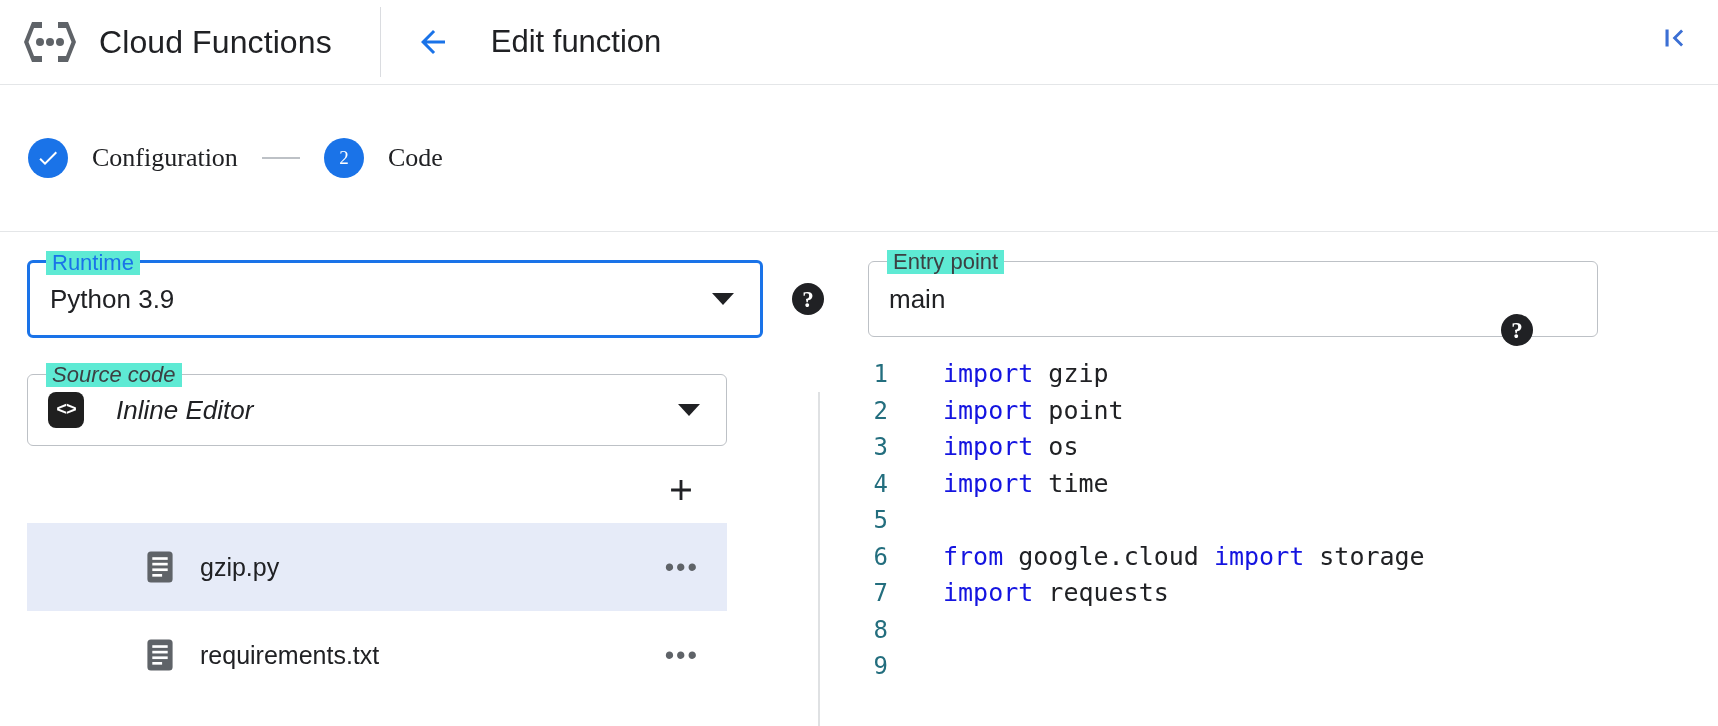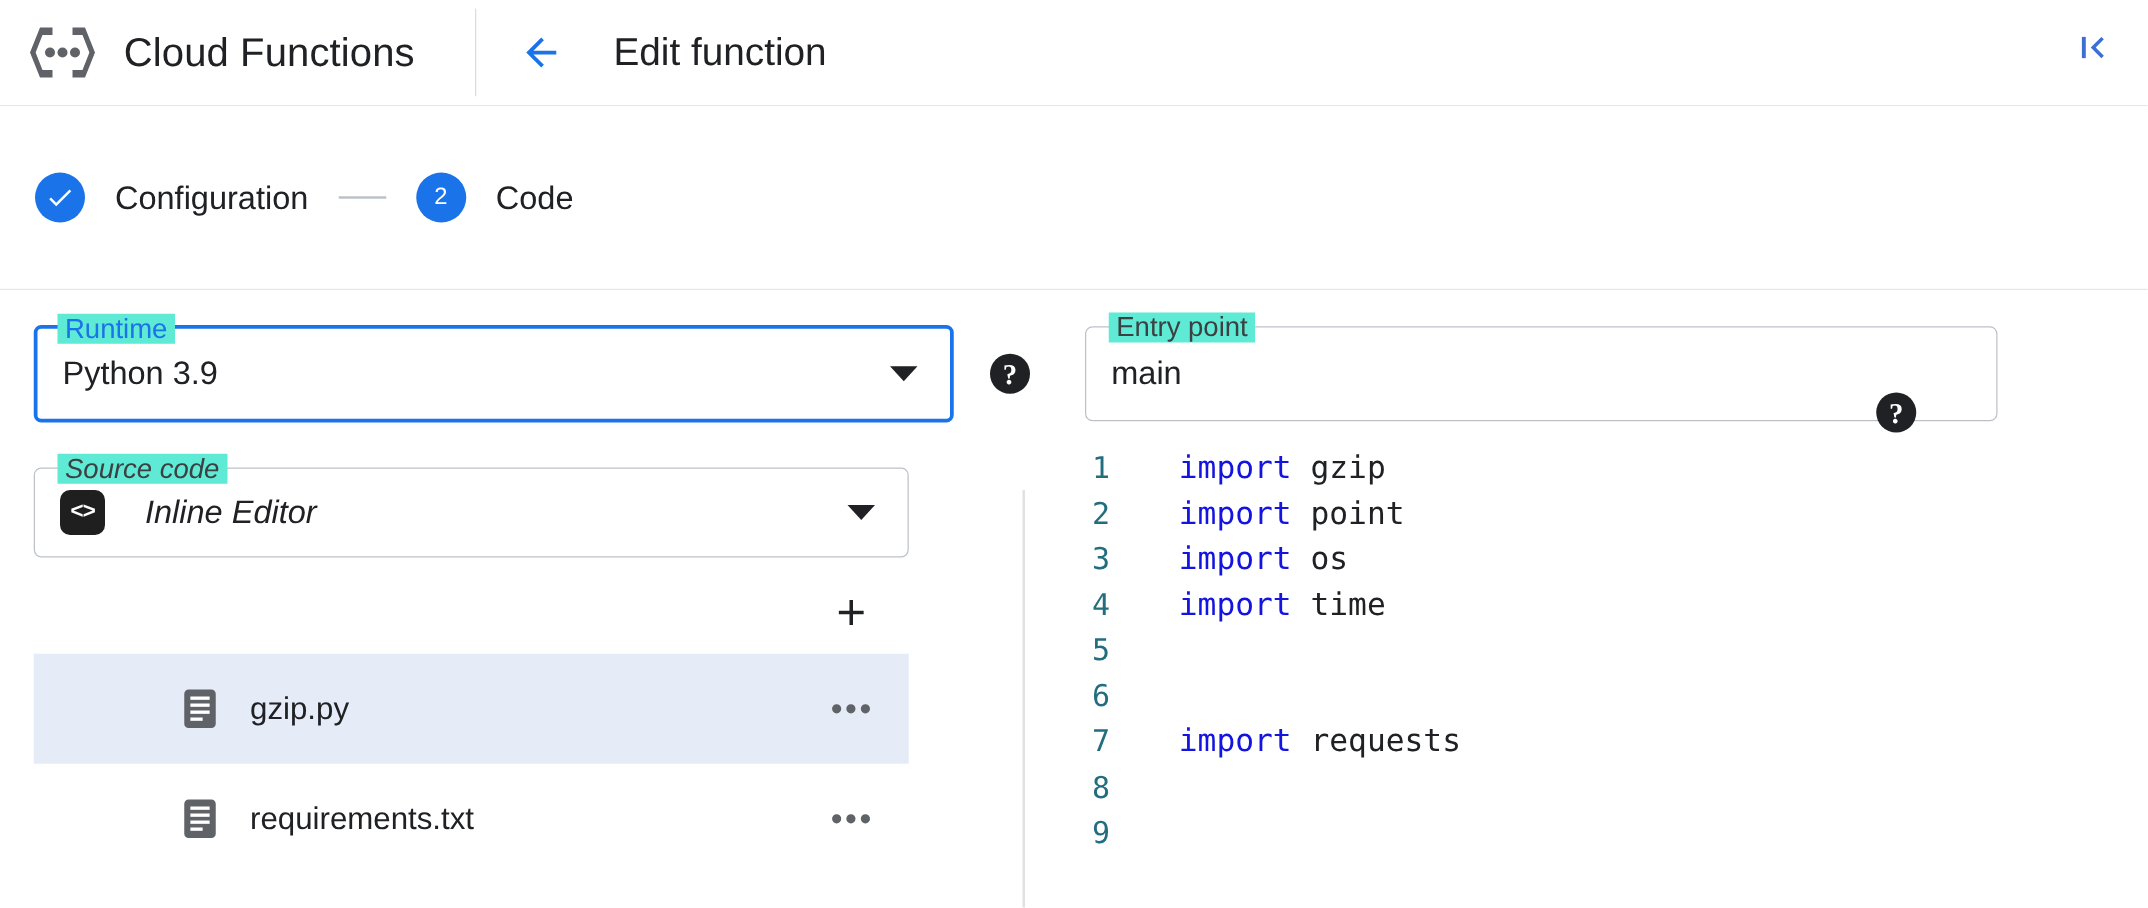--- a/index.html
+++ b/index.html
@@ -94,20 +94,21 @@
     position: absolute;
     left: 0; top: 85px;
     width: 1718px;
     height: 147px;
     border-bottom: 1px solid #e4e6e8;
     box-sizing: border-box;
     display: flex;
     align-items: center;
     padding-left: 28px;
     background: #ffffff;
+    font-family: Liberation Serif, serif;
   }
   .step {
     display: flex;
     align-items: center;
     cursor: pointer;
   }
   .step-circle {
     width: 40px;
     height: 40px;
     border-radius: 50%;
@@ -472,20 +473,21 @@
         <div class="code-line">
           <span class="ln">4</span>
           <span class="code-text"><span class="kw">import</span><span> time</span></span>
         </div>
         <div class="code-line">
           <span class="ln">5</span>
           <span class="code-text"></span>
         </div>
         <div class="code-line">
           <span class="ln">6</span>
+          <span class="code-text"><span class="kw">from</span><span> google.cloud </span><span class="kw">import</span><span> storage</span></span>
         </div>
         <div class="code-line">
           <span class="ln">7</span>
           <span class="code-text"><span class="kw">import</span><span> requests</span></span>
         </div>
         <div class="code-line">
           <span class="ln">8</span>
           <span class="code-text"></span>
         </div>
         <div class="code-line">

